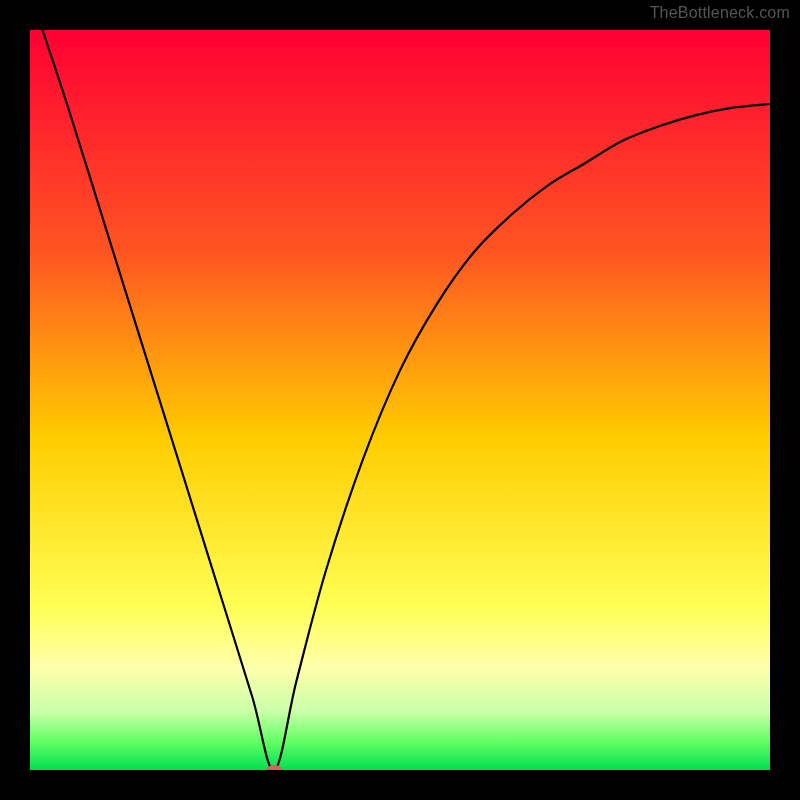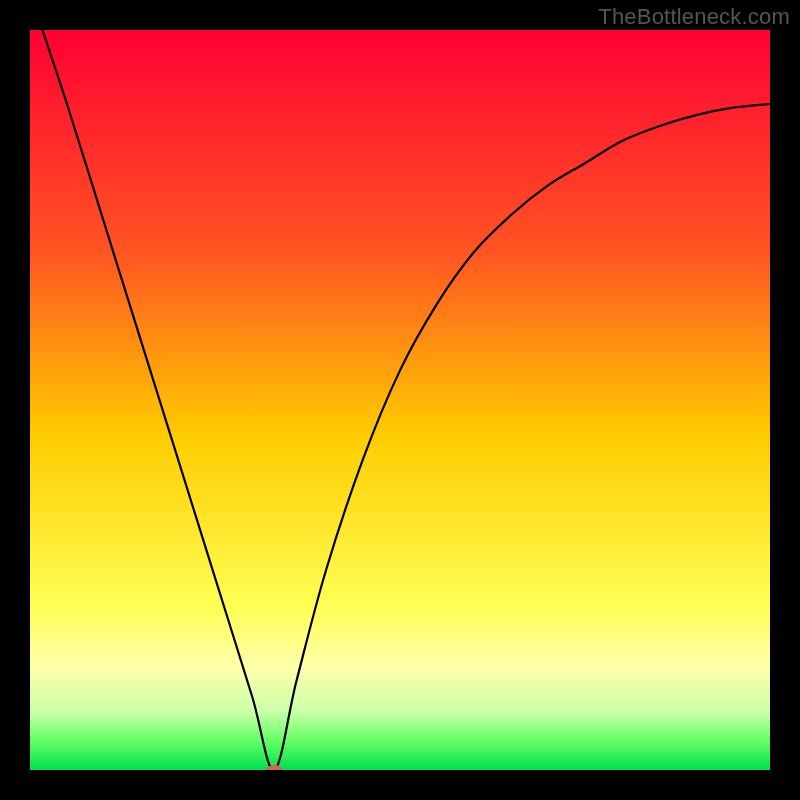--- a/index.html
+++ b/index.html
@@ -26,21 +26,21 @@
     overflow: hidden;
   }
   .plot svg {
     display: block;
   }
   .watermark {
     position: absolute;
     top: 4px;
     right: 10px;
     color: #555;
-    font-size: 22px;
+    font-size: 16px;
     font-weight: 500;
     letter-spacing: 0.2px;
   }
 </style>
 </head>
 <body>
 
 <div class="frame">
 
   <div class="watermark">TheBottleneck.com</div>

